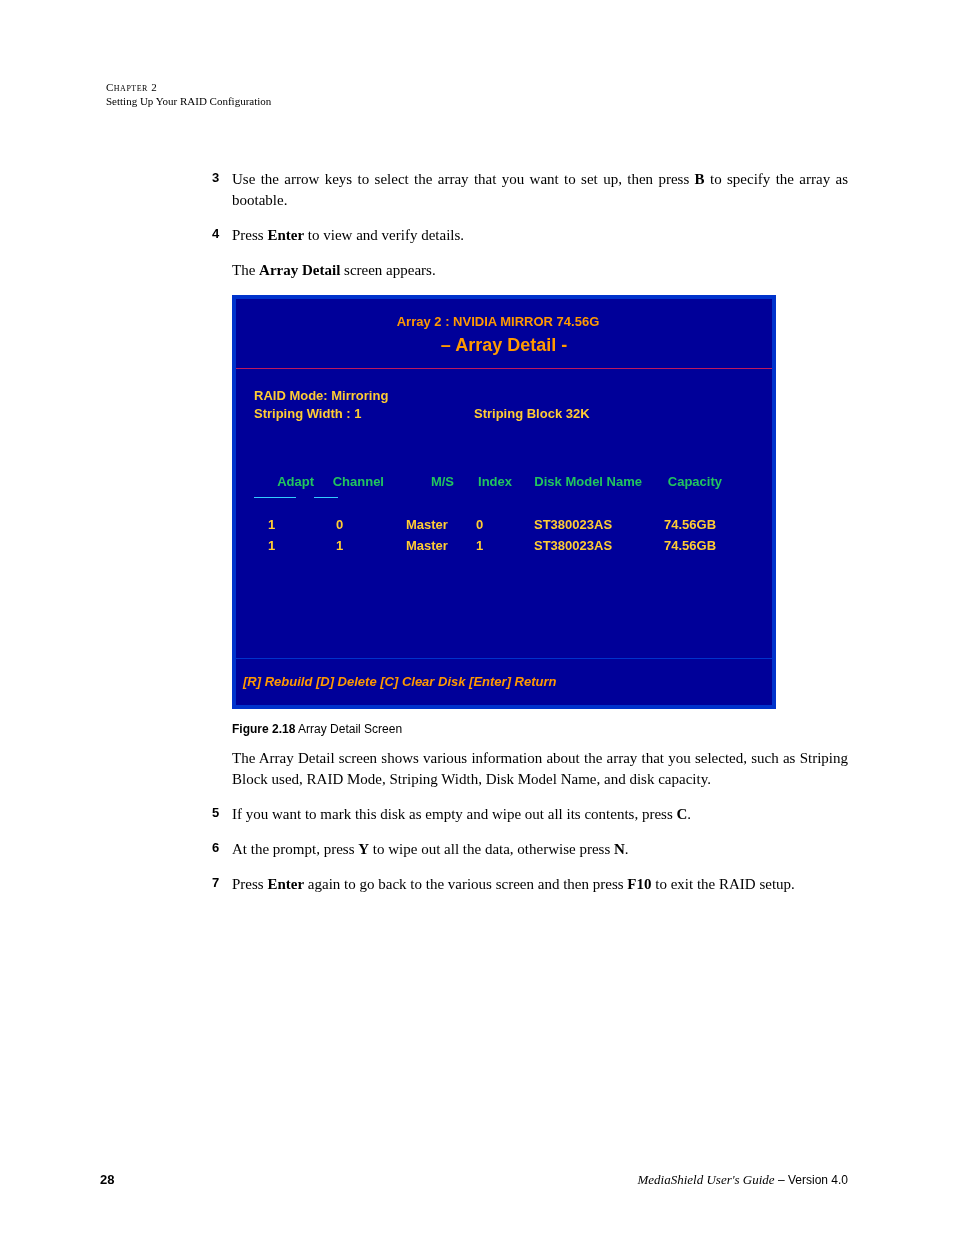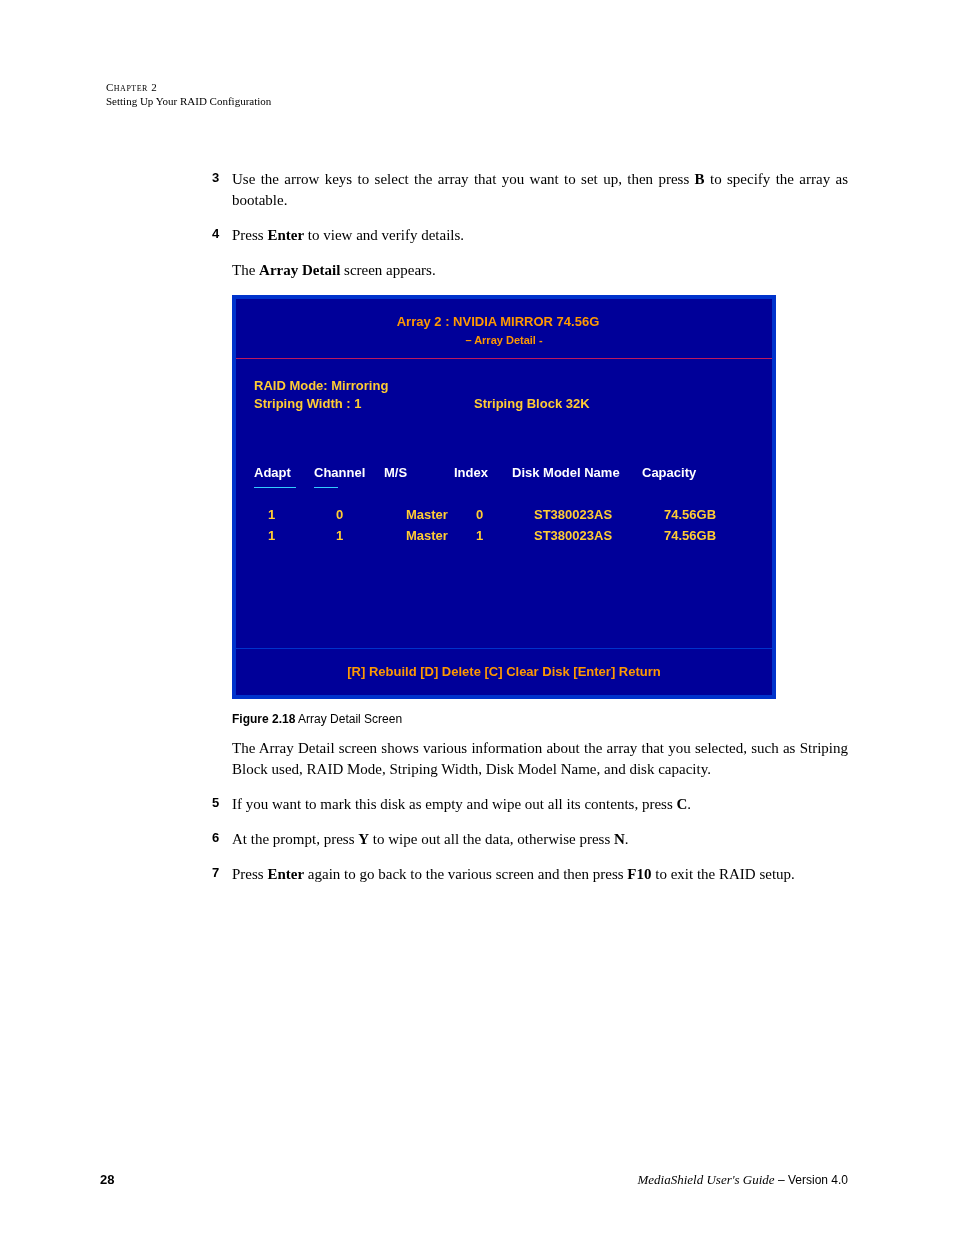--- a/index.html
+++ b/index.html
@@ -55,21 +55,21 @@
   .bios-title {
     color: #ff9900;
     text-align: center;
     padding: 14px 12px 2px 0;
     font-size: 13px;
   }
   .bios-subtitle {
     color: #ff9900;
     text-align: center;
     padding-bottom: 10px;
-    font-size: 11px;
+    font-size: 18px;
   }
   .bios-border-inner {
     border-top: 1px solid #be185d;
     border-bottom: 1px solid #0033cc;
     padding: 18px 18px 100px 18px;
   }
   .bios-info .yellow { color: #ffcc33; }
   .bios-row { display: flex; }
   .bios-table {
     margin-top: 50px;
@@ -87,23 +87,23 @@
     border-bottom: 1px solid #33ccff;
     padding-bottom: 1px;
     display: inline-block;
     margin-bottom: 10px;
   }
   .col-adapt .underline-head { width: 42px; }
   .col-channel .underline-head { width: 24px; }
   .bios-data-row { color: #ffcc33; }
   .bios-footer {
     color: #ff9900;
-    text-align: center;
-    padding: 14px 0 14px 0;
-    font-size: 13px;
+    padding: 14px 0 14px 7px;
+    font-size: 13px;
+    font-style: italic;
   }
   .figure-caption {
     margin: 0 0 10px 126px;
     font-size: 12px;
     font-family: Arial, Helvetica, sans-serif;
   }
   .figure-caption .bold { font-weight: bold; }
   .page-footer {
     position: absolute;
     bottom: 46px;
@@ -148,21 +148,21 @@
       <div class="bios-info">
         <div class="bios-row">
           <span class="yellow" style="width:220px;">RAID Mode:  Mirroring</span>
         </div>
         <div class="bios-row">
           <span class="yellow" style="width:220px;">Striping Width :  1</span>
           <span class="yellow">Striping Block 32K</span>
         </div>
       </div>
       <div class="bios-table">
-        <div class="bt-row" style="color:#ffffff;">
+        <div class="bt-row" style="color:#22c55e;text-align:right;">
           <span class="col-adapt">Adapt</span>
           <span class="col-channel">Channel</span>
           <span class="col-ms">M/S</span>
           <span class="col-index">Index</span>
           <span class="col-model">Disk Model Name</span>
           <span class="col-cap">Capacity</span>
         </div>
         <div class="bt-row">
           <span class="col-adapt"><span class="underline-head"></span></span>
           <span class="col-channel"><span class="underline-head"></span></span>

